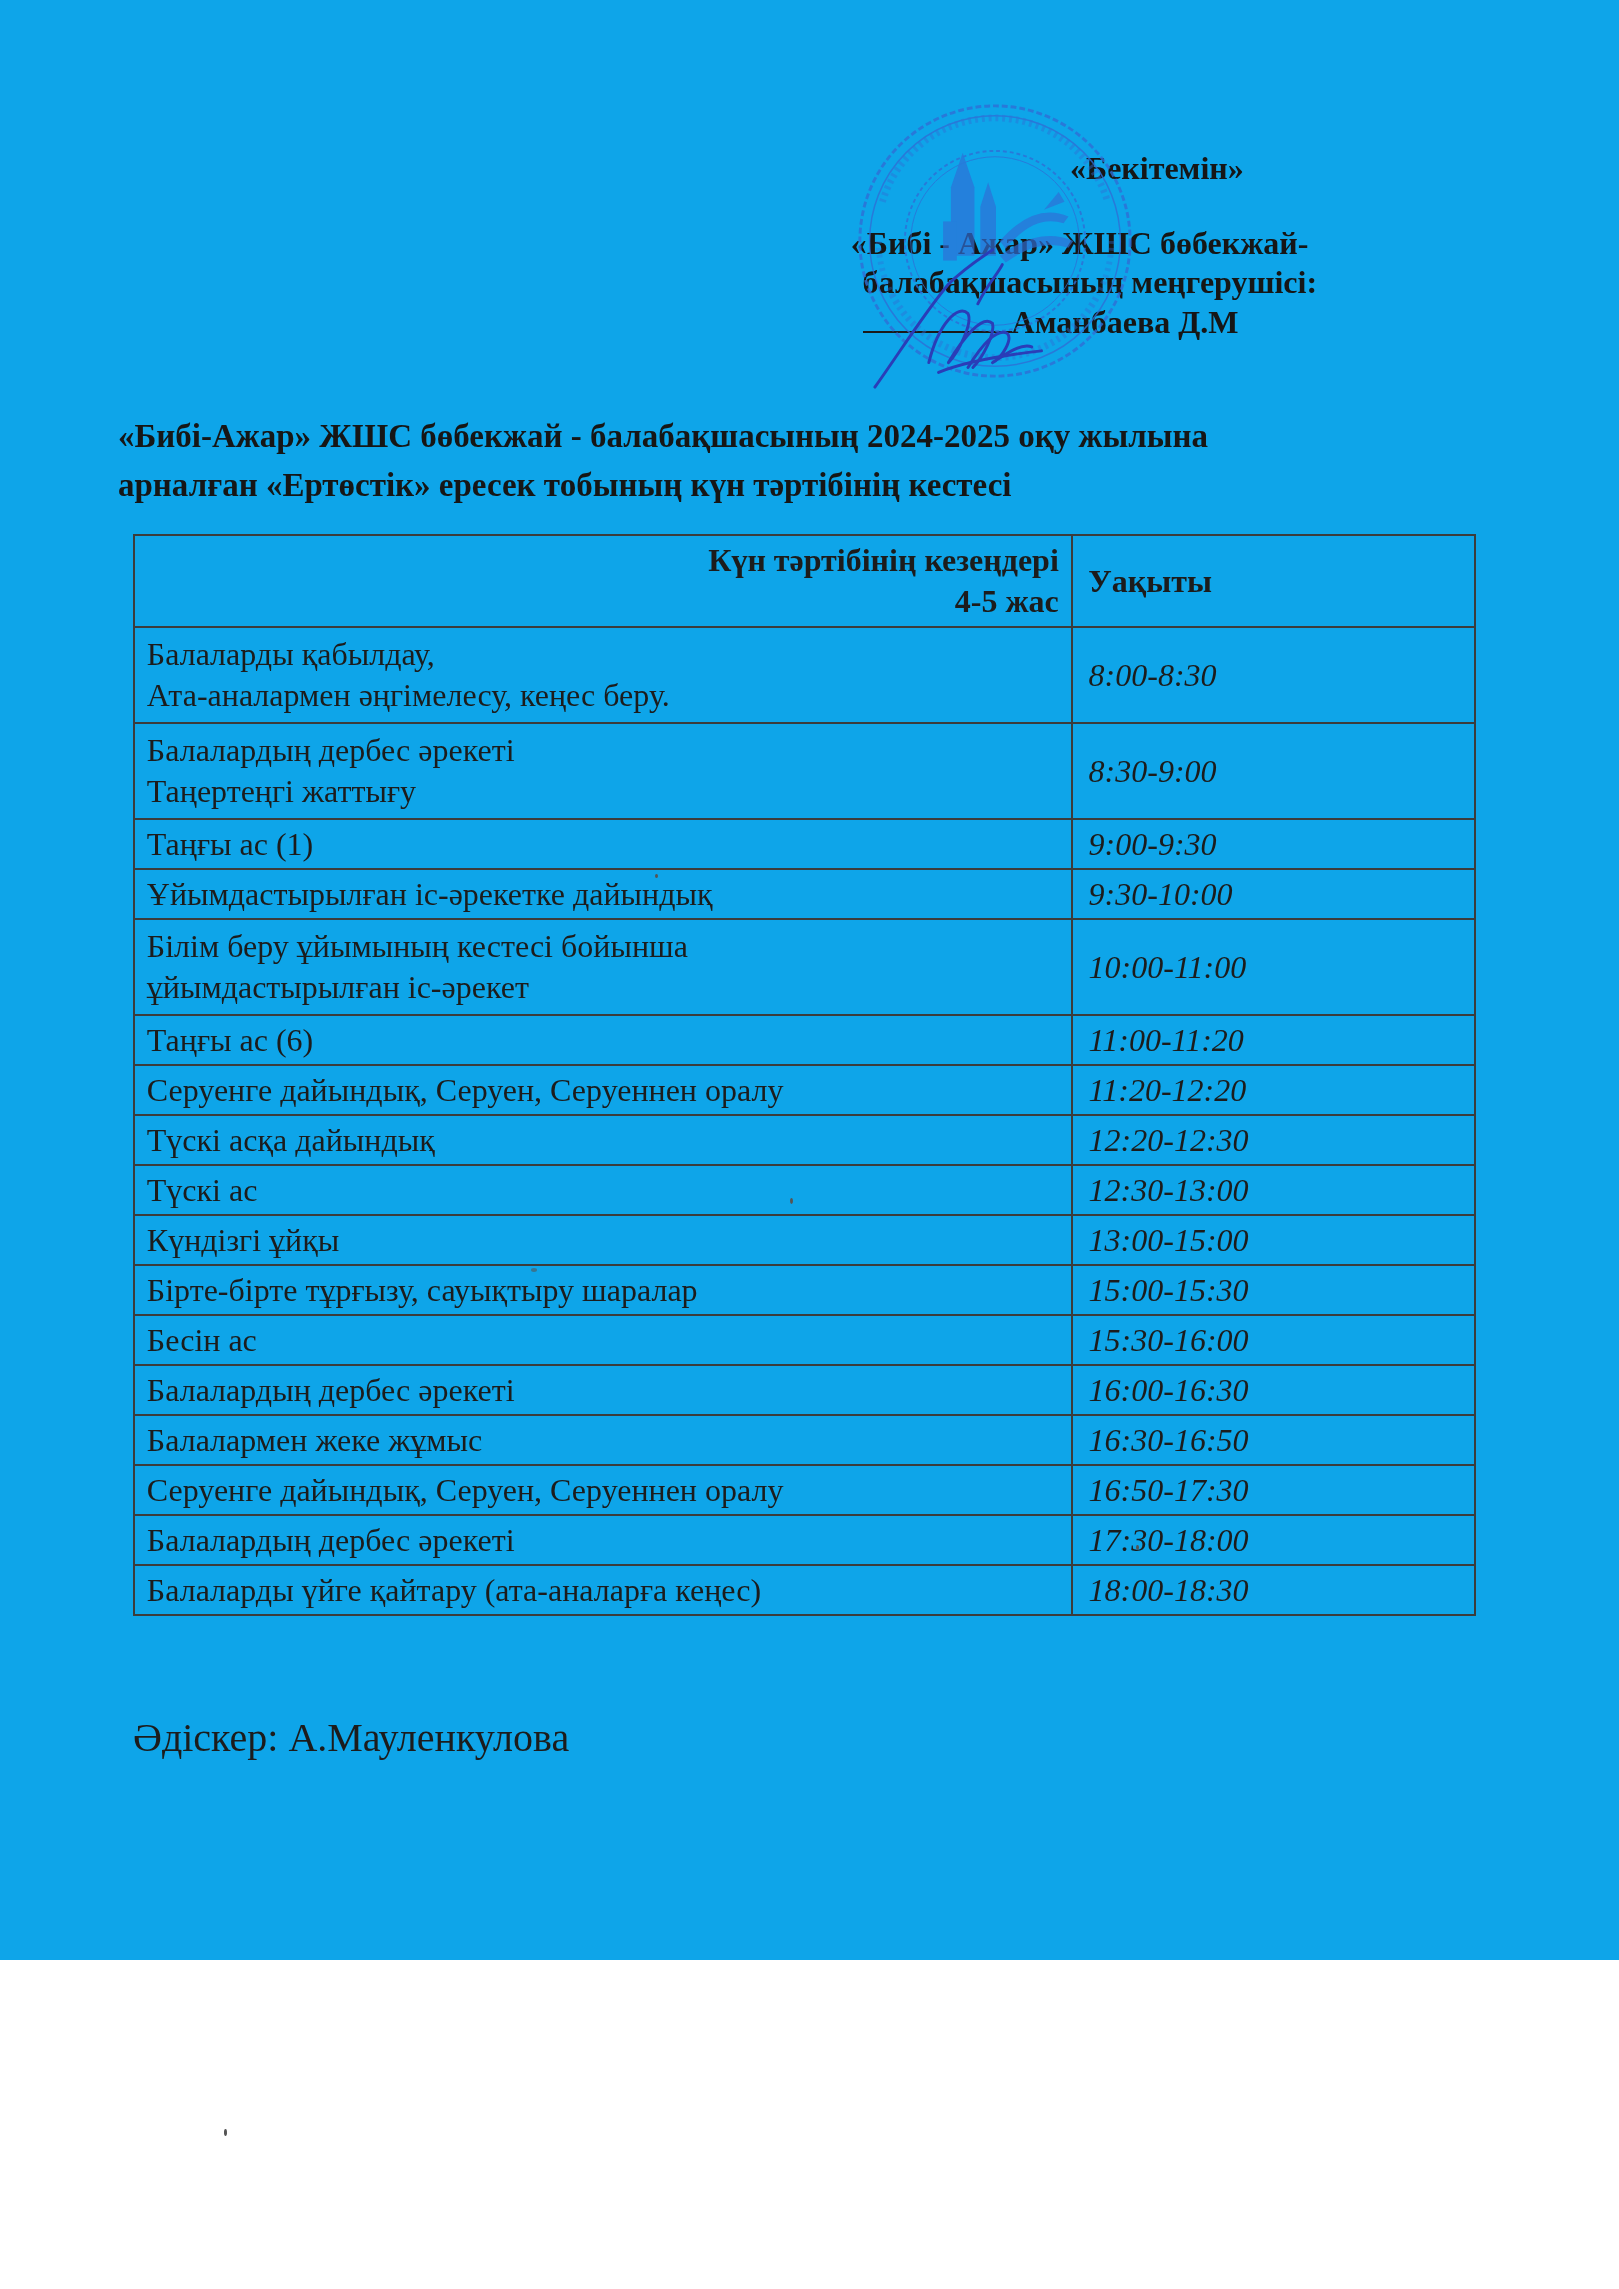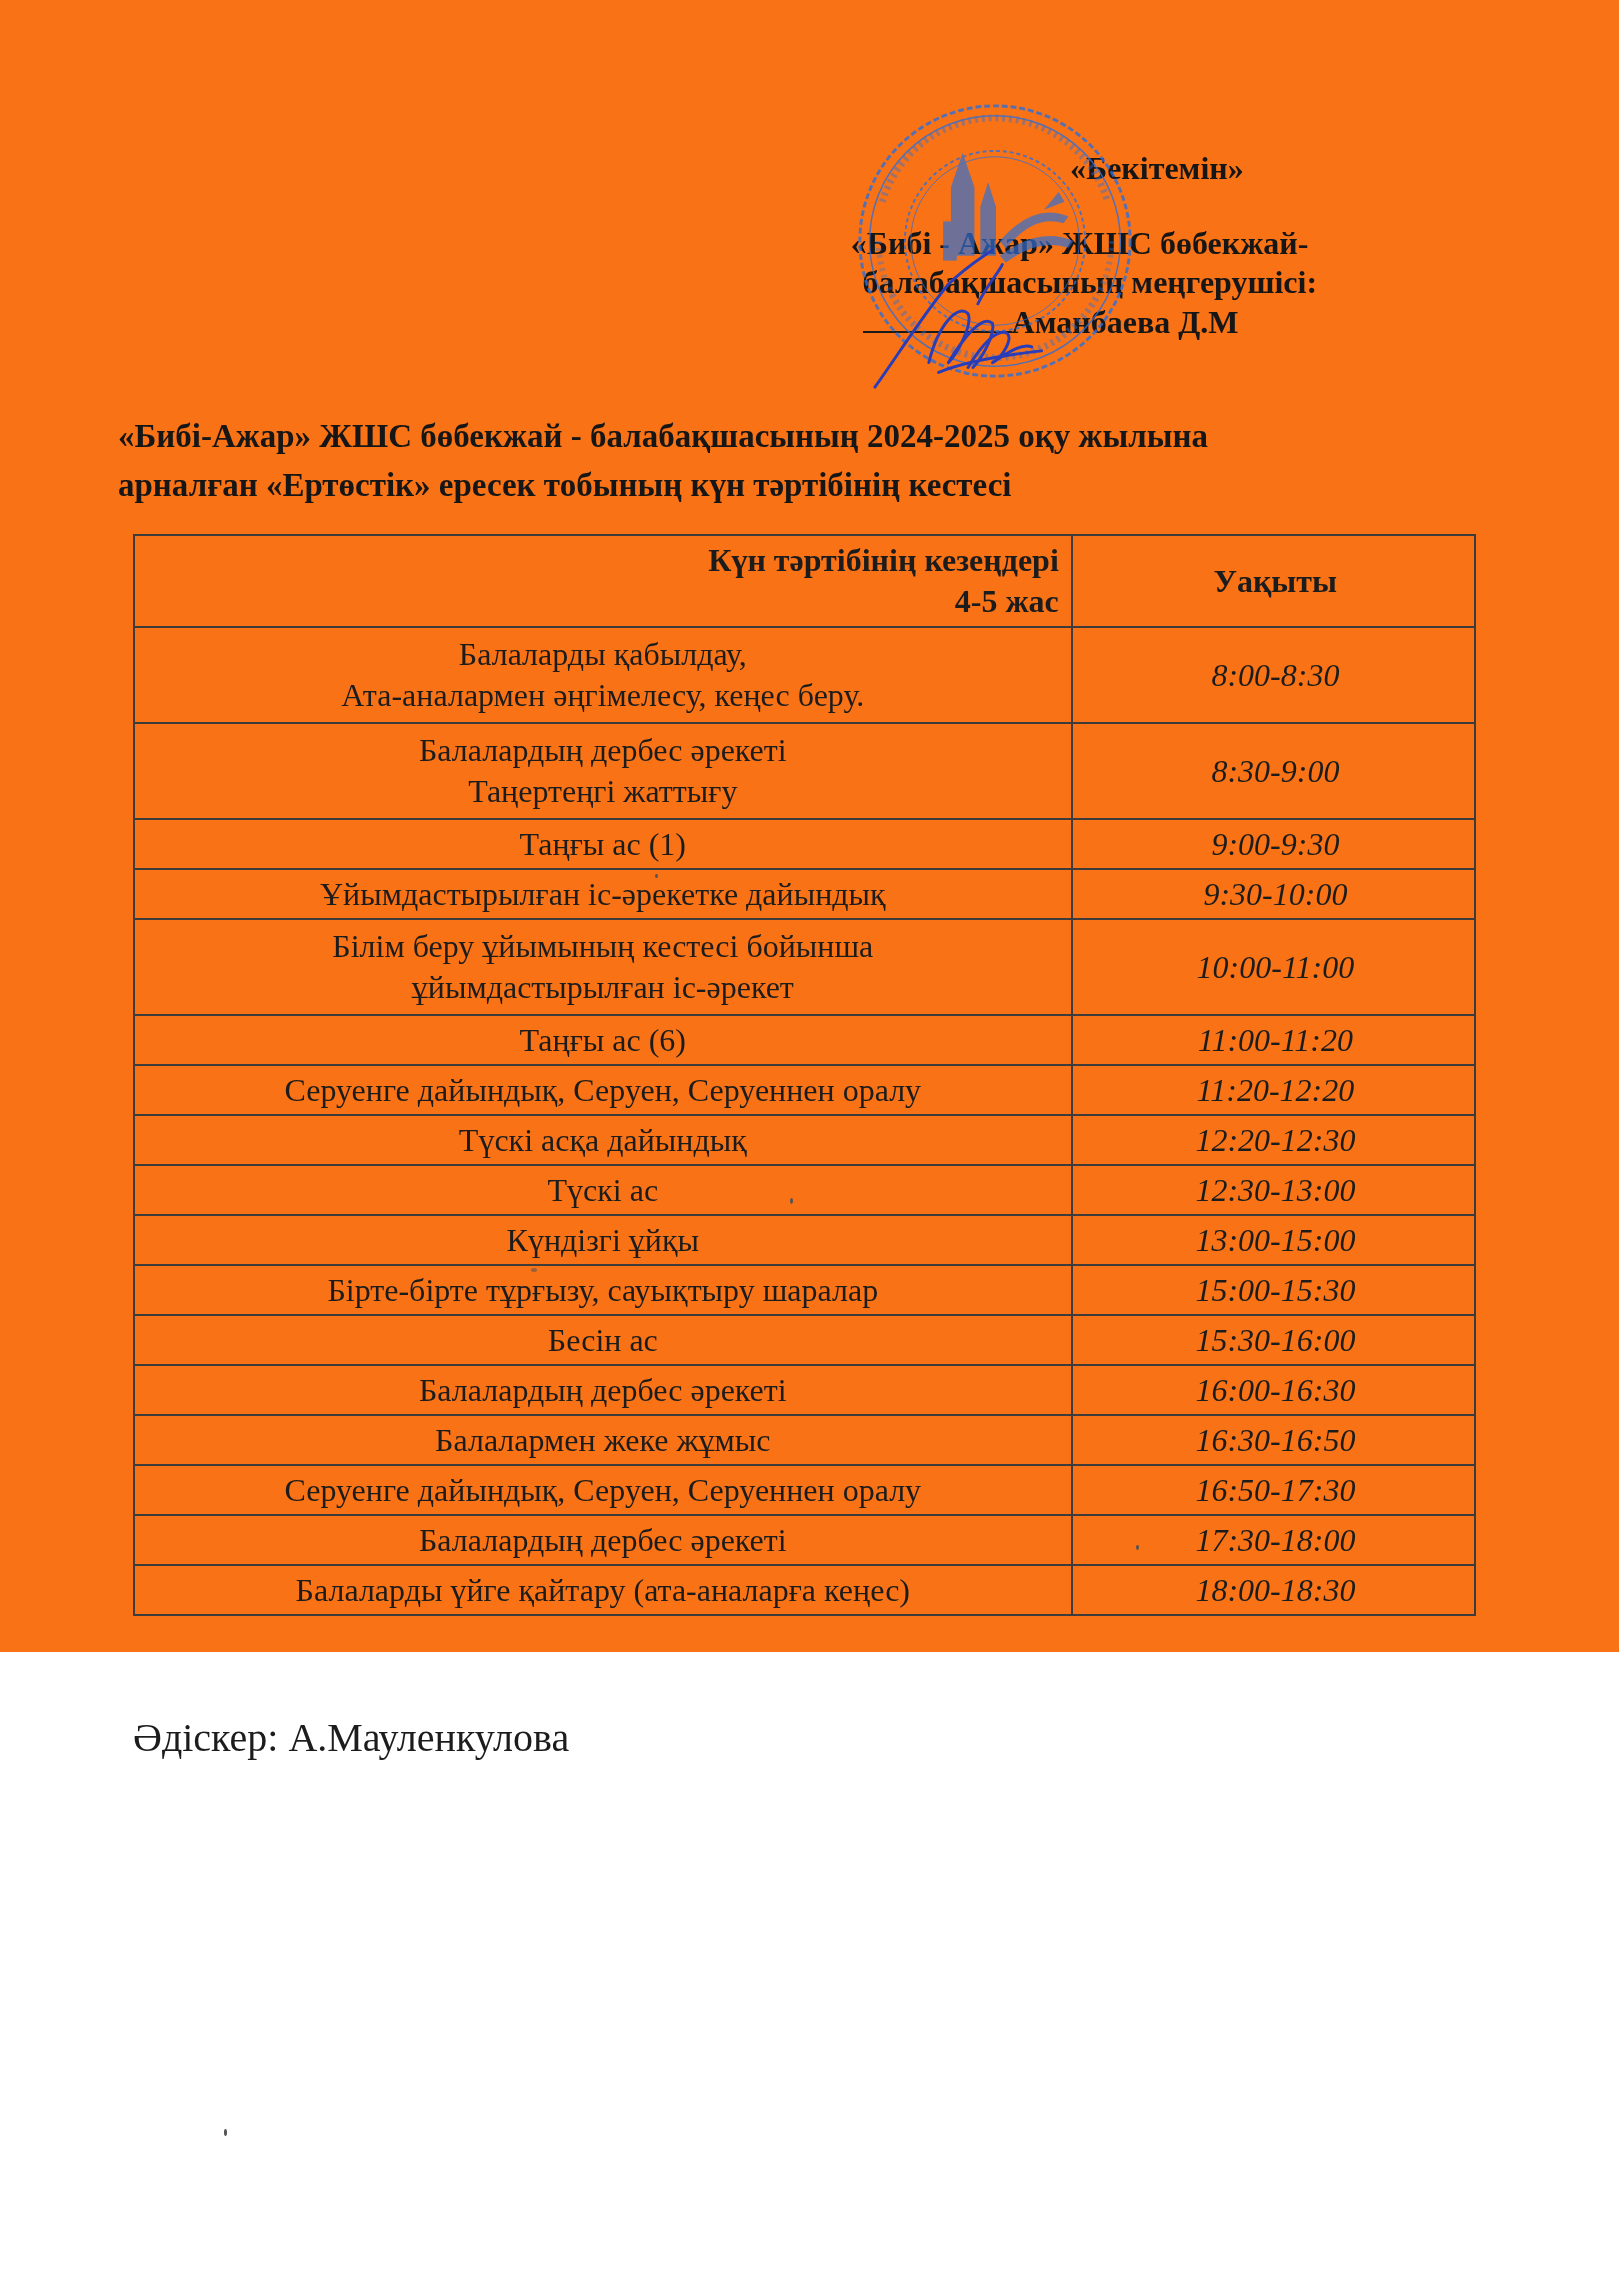--- a/index.html
+++ b/index.html
@@ -11,22 +11,22 @@
       width: 1619px;
       height: 2290px;
       position: relative;
       overflow: hidden;
       font-family: "Liberation Serif", "DejaVu Serif", serif;
       color: #1a1a1a;
     }
     .page {
       position: absolute;
       left: 0; top: 0;
-      width: 1619px; height: 1652px;
-      background: #f97316;
+      width: 1619px; height: 1960px;
+      background: #0ea5e9;
     }
 
     
     .approval {
       position: absolute;
       top: 149px;
       left: 843px;
       width: 588px;
       font-weight: bold;
       font-size: 32px;
@@ -89,21 +89,21 @@
       left: 133px;
       width: 1343px;
       border-collapse: collapse;
       font-size: 32px;
       color: #1c1c1c;
     }
     table.schedule td, table.schedule th {
       border: 2px solid #3c3c3c;
       padding: 0 11.8px;
       vertical-align: middle;
-      text-align: center;
+      text-align: left;
       line-height: 41px;
       font-weight: normal;
     }
     table.schedule th {
       font-weight: bold;
       height: 90px;
     }
     table.schedule th.col-stage {
       text-align: right;
       width: 912px;

